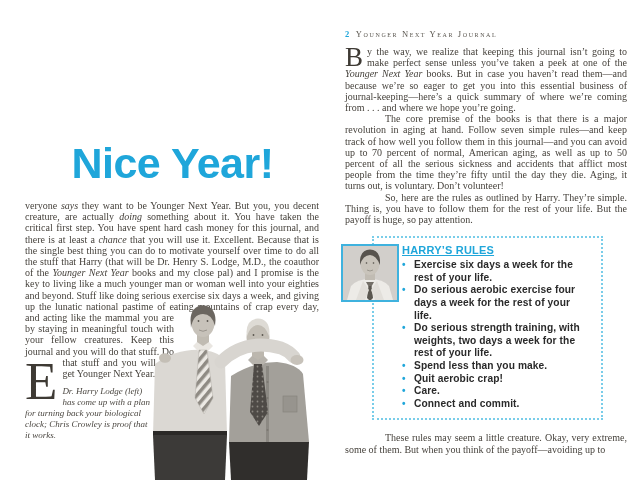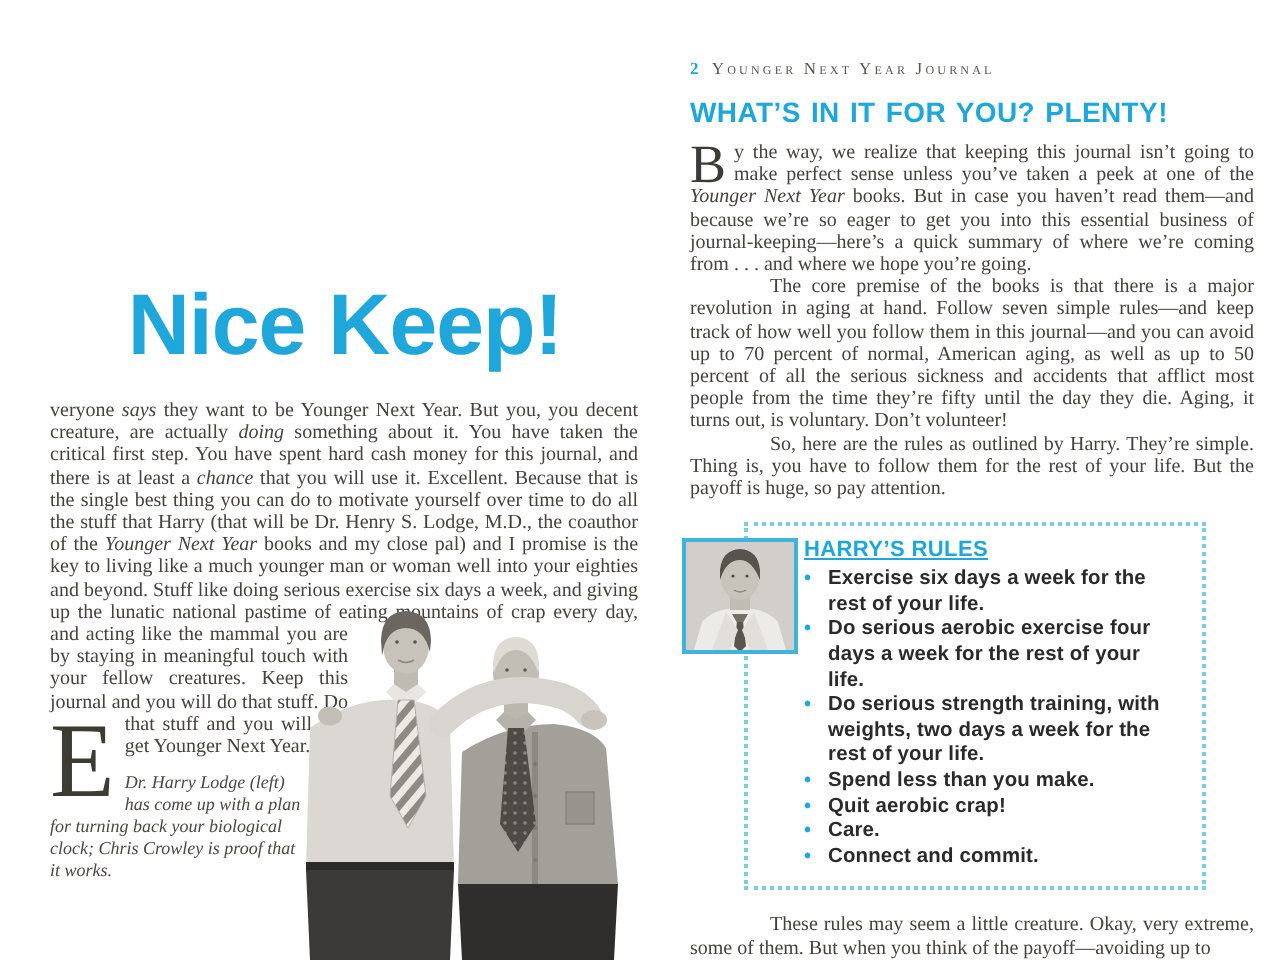--- a/index.html
+++ b/index.html
@@ -68,21 +68,21 @@
     position:absolute; left:0; top:0; color:#1fa6da; font-size:10px;
   }
   .p-last { margin-top:12px; }
 </style>
 </head>
 <body>
 
 <div class="spread">
 
   <section class="page-left">
-    <h1 class="big-title">Nice Keep!</h1>
+    <h1 class="big-title">Nice Year!</h1>
     <p class="body-text lp">
       <span class="fs s1"></span><span class="fs s2"></span><span class="fs s3"></span><span class="dropcap-left">E</span><span>veryone </span><span class="it">says</span><span> they want to be Younger Next Year. But you, you decent creature, are actually </span><span class="it">doing</span><span> something about it. You have taken the critical first step. You have spent hard cash money for this journal, and there is at least a </span><span class="it">chance</span><span> that you will use it. Excellent. Because that is the single best thing you can do to motivate yourself over time to do all the stuff that Harry (that will be Dr. Henry S. Lodge, M.D., the coauthor of the </span><span class="it">Younger Next Year</span><span> books and my close pal) and I promise is the key to living like a much younger man or woman well into your eighties and beyond. Stuff like doing serious exercise six days a week, and giving up the lunatic national pastime of eating mountains of crap every day, and acting like the mammal you are by staying in meaningful touch with your fellow creatures. Keep this journal and you will do that stuff. Do that stuff and you will get Younger Next Year.</span>
     </p>
     <p class="caption">Dr. Harry Lodge (left) has come up with a plan for turning back your biological clock; Chris Crowley is proof that it works.</p>
 
     <svg class="duo-photo" viewBox="0 0 195 176" xmlns="http://www.w3.org/2000/svg">
       <defs>
         <pattern id="tiestripe" width="7" height="7" patternUnits="userSpaceOnUse" patternTransform="rotate(40)">
           <rect width="7" height="7" fill="#ece9e4"></rect>
             <rect width="3.5" height="7" fill="#8f8b84"></rect>
@@ -127,21 +127,20 @@
       <ellipse cx="172" cy="56" rx="6.5" ry="5" fill="#c7c2ba"></ellipse>
 
       <ellipse cx="40" cy="54" rx="6" ry="4.8" fill="#c4bfb6"></ellipse>
     </svg>
   </section>
 
   <section class="page-right">
     <div class="running-head">
       <span class="pg-num">2</span><span>Younger Next Year Journal</span>
     </div>
-    <h2 class="section-heading">WHAT’S IN IT FOR YOU? PLENTY!</h2>
     <p class="body-text p1">
       <span class="dropcap-right">B</span><span>y the way, we realize that keeping this journal isn’t going to make perfect sense unless you’ve taken a peek at one of the </span><span class="it">Younger Next Year</span><span> books. But in case you haven’t read them—and because we’re so eager to get you into this essential business of journal-keeping—here’s a quick summary of where we’re coming from . . . and where we hope you’re going.</span>
     </p>
     <p class="body-text indent">The core premise of the books is that there is a major revolution in aging at hand. Follow seven simple rules—and keep track of how well you follow them in this journal—and you can avoid up to 70 percent of normal, American aging, as well as up to 50 percent of all the serious sickness and accidents that afflict most people from the time they’re fifty until the day they die. Aging, it turns out, is voluntary. Don’t volunteer!</p>
     <p class="body-text indent">So, here are the rules as outlined by Harry. They’re simple. Thing is, you have to follow them for the rest of your life. But the payoff is huge, so pay attention.</p>
 
     <div class="rules-box">
 
       <svg class="harry-photo" viewBox="0 0 54 54" xmlns="http://www.w3.org/2000/svg">
         <rect width="54" height="54" fill="#d2cfcb"></rect>

